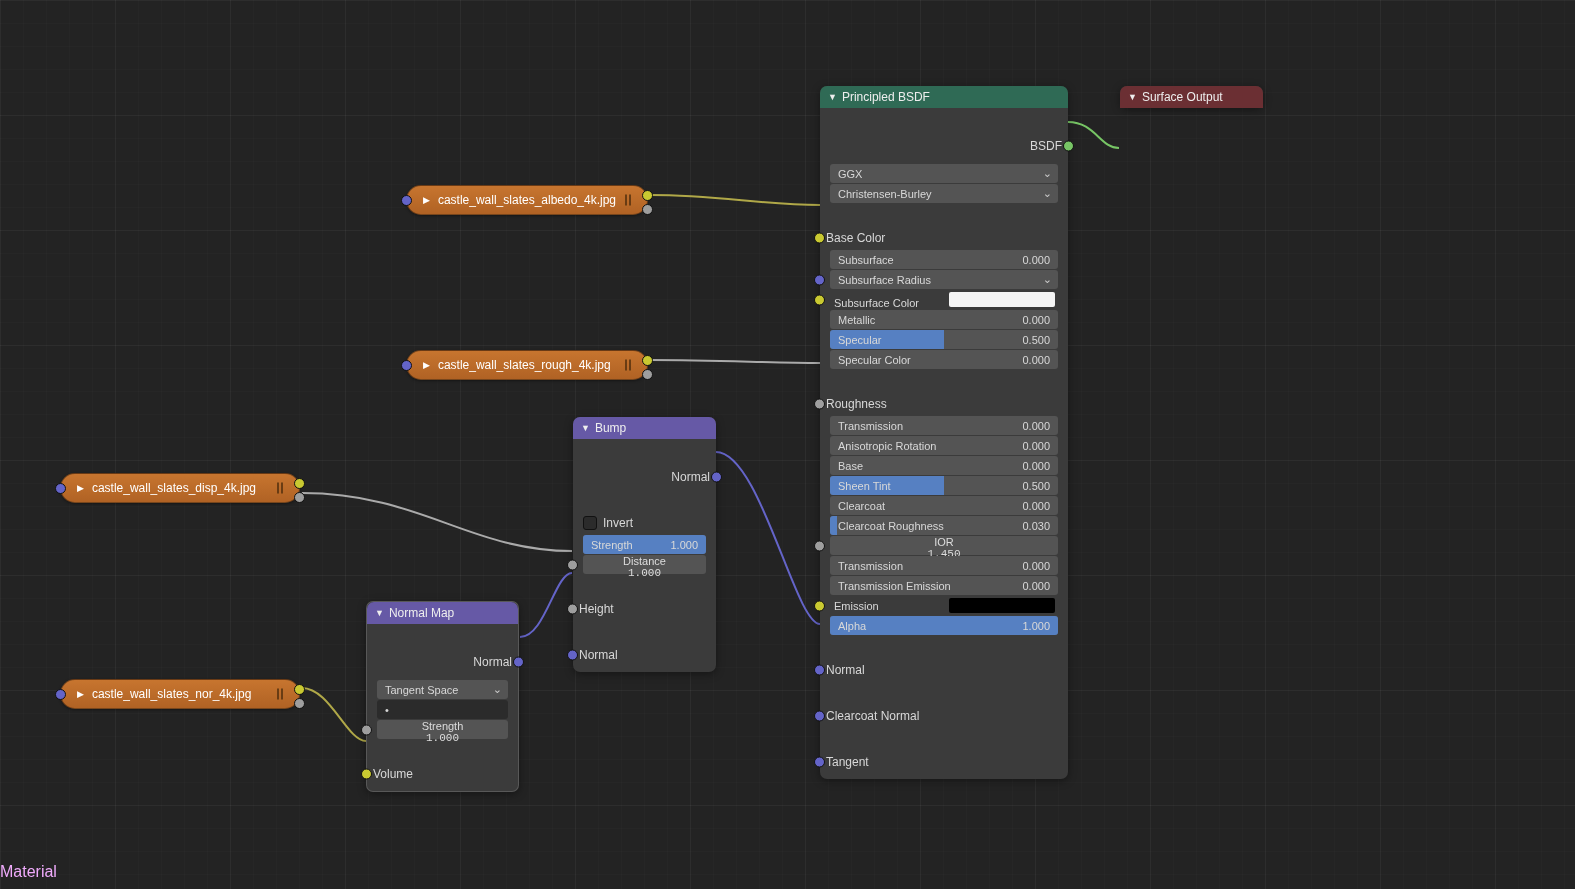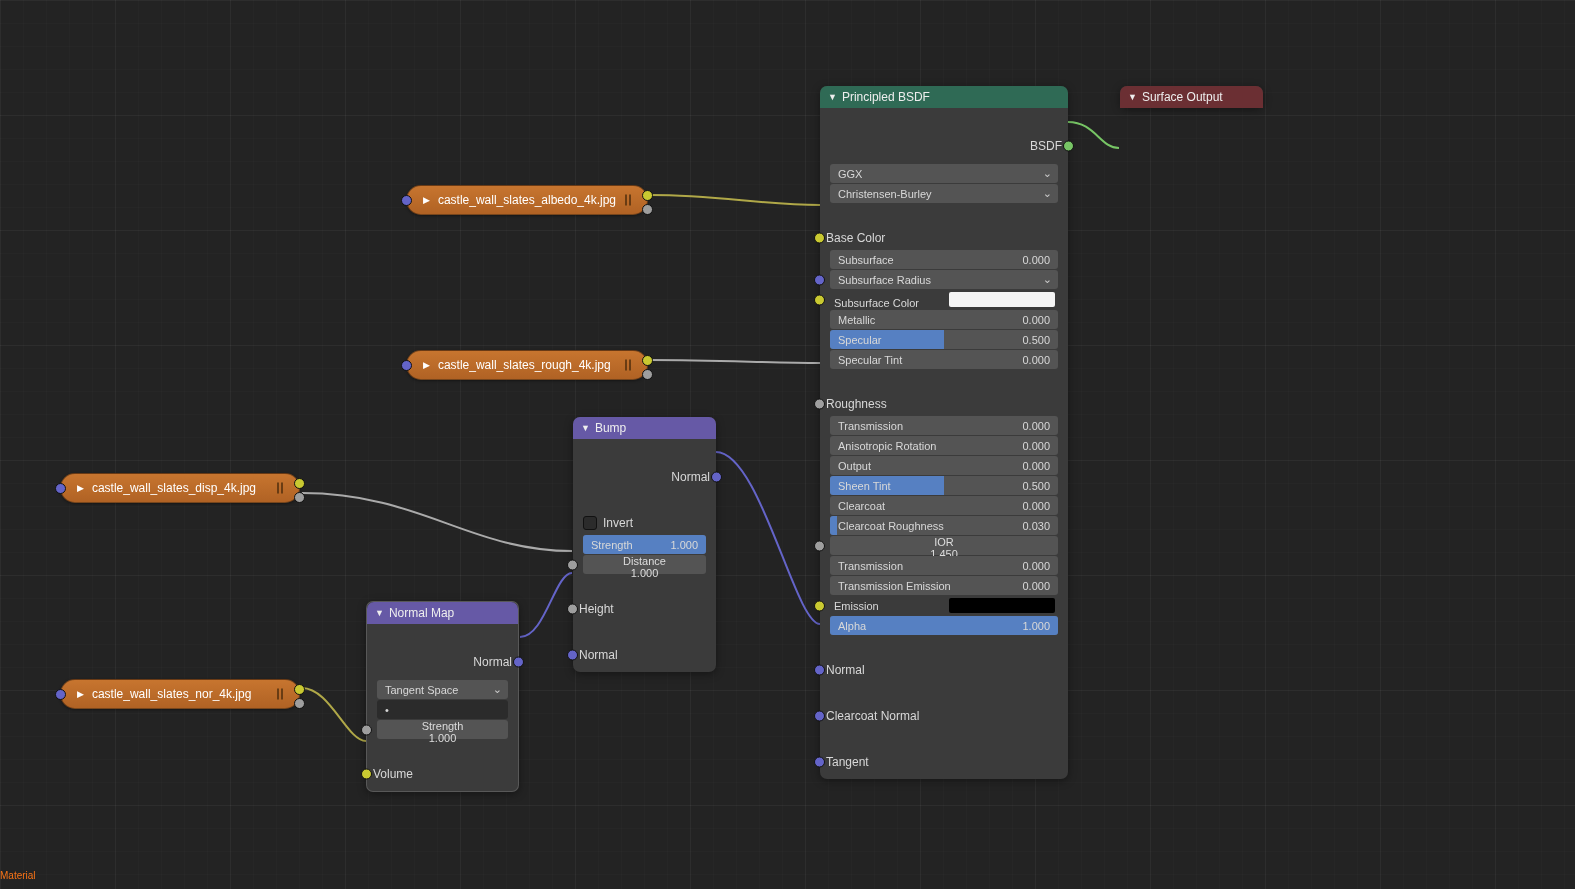--- a/index.html
+++ b/index.html
@@ -32,37 +32,37 @@
 .s-yellow { background:#c9c931; }
 .s-purple { background:#6464c8; }
 .s-gray { background:#9e9e9e; }
 .s-green { background:#77c565; }
 .node-body { padding:3px 0 6px 0; }
 
 .field { background:#545454; border-radius:3px; height:19px; margin:1px 10px; padding:0 8px; display:flex; align-items:center; justify-content:space-between; font-size:11px; position:relative; }
 .field.dd::after { content:'⌄'; position:absolute; right:6px; color:#ccc; font-size:11px; }
 .field.num { justify-content:space-between;flex-direction:column; }
 .field.num .fl { color:#ddd; }
-.field.num .fv { color:#ddd; }
+.field.num .fv { color:#ddd;font-family:Liberation Mono, monospace; }
 .field.slider { background:#545454; position:relative; overflow:hidden; }
 .field.slider .bar { position:absolute; left:0; top:0; bottom:0; background:#5680c2; }
 .field.slider .fl,.field.slider .fv { position:relative; z-index:1; }
 .field.color-white::after{content:'';position:absolute;right:3px;top:2px;bottom:2px;width:106px;background:#f5f5f5;border-radius:2px;}
 .field.color-black::after{content:'';position:absolute;right:3px;top:2px;bottom:2px;width:106px;background:#000;border-radius:2px;}
 
 .in-sock { position:absolute; left:-6px; top:50%; transform:translateY(-50%); }
 .out-sock { position:absolute; right:-6px; top:50%; transform:translateY(-50%); }
 .field-sock { position:absolute; left:-16px; top:50%; transform:translateY(-50%); }
 
 .plain-row { height:22px; display:flex; align-items:center; padding:0 6px; position:relative; font-size:12px;margin-top:24px; }
 .plain-row.right { justify-content:flex-end; }
 
 .cb { width:14px; height:14px; background:#2b2b2b; border:1px solid #111; border-radius:3px; margin-right:6px; }
 
-.status { position:absolute; left:0; bottom:8px; color:#f97316; font-size:10px; }
+.status { position:absolute; left:0; bottom:8px; color:#f0abfc; font-size:16px; }
 </style>
 </head>
 <body>
 
 <div class="canvas">
 
 <svg class="wires" viewBox="0 0 1575 889">
   <path d="M 650 195 C 720 195, 760 205, 820 205" stroke="#b0a848" stroke-width="2" fill="none"></path>
   <path d="M 650 360 C 720 360, 770 363, 820 363" stroke="#aaa" stroke-width="2" fill="none"></path>
   <path d="M 716 452 C 760 452, 795 624, 820 624" stroke="#6464c8" stroke-width="2" fill="none"></path>
@@ -224,40 +224,40 @@
           <span class="fl">Metallic</span>
           <span class="fv">0.000</span>
         </div>
     <div class="field slider">
           <div class="bar" style="width:50%;"></div>
           <span class="fl">Specular</span>
           <span class="fv">0.500</span>
         </div>
     <div class="field slider">
           <div class="bar" style="width:0%;"></div>
-          <span class="fl">Specular Tint</span>
+          <span class="fl">Specular Color</span>
           <span class="fv">0.000</span>
         </div>
     <div class="plain-row">
       <div class="sock s-gray in-sock"></div>
       <span>Roughness</span>
     </div>
     <div class="field slider">
           <div class="bar" style="width:0%;"></div>
           <span class="fl">Transmission</span>
           <span class="fv">0.000</span>
         </div>
     <div class="field slider">
           <div class="bar" style="width:0%;"></div>
           <span class="fl">Anisotropic Rotation</span>
           <span class="fv">0.000</span>
         </div>
     <div class="field slider">
           <div class="bar" style="width:0%;"></div>
-          <span class="fl">Output</span>
+          <span class="fl">Base</span>
           <span class="fv">0.000</span>
         </div>
     <div class="field slider">
           <div class="bar" style="width:50%;"></div>
           <span class="fl">Sheen Tint</span>
           <span class="fv">0.500</span>
         </div>
     <div class="field slider">
           <div class="bar" style="width:0%;"></div>
           <span class="fl">Clearcoat</span>

